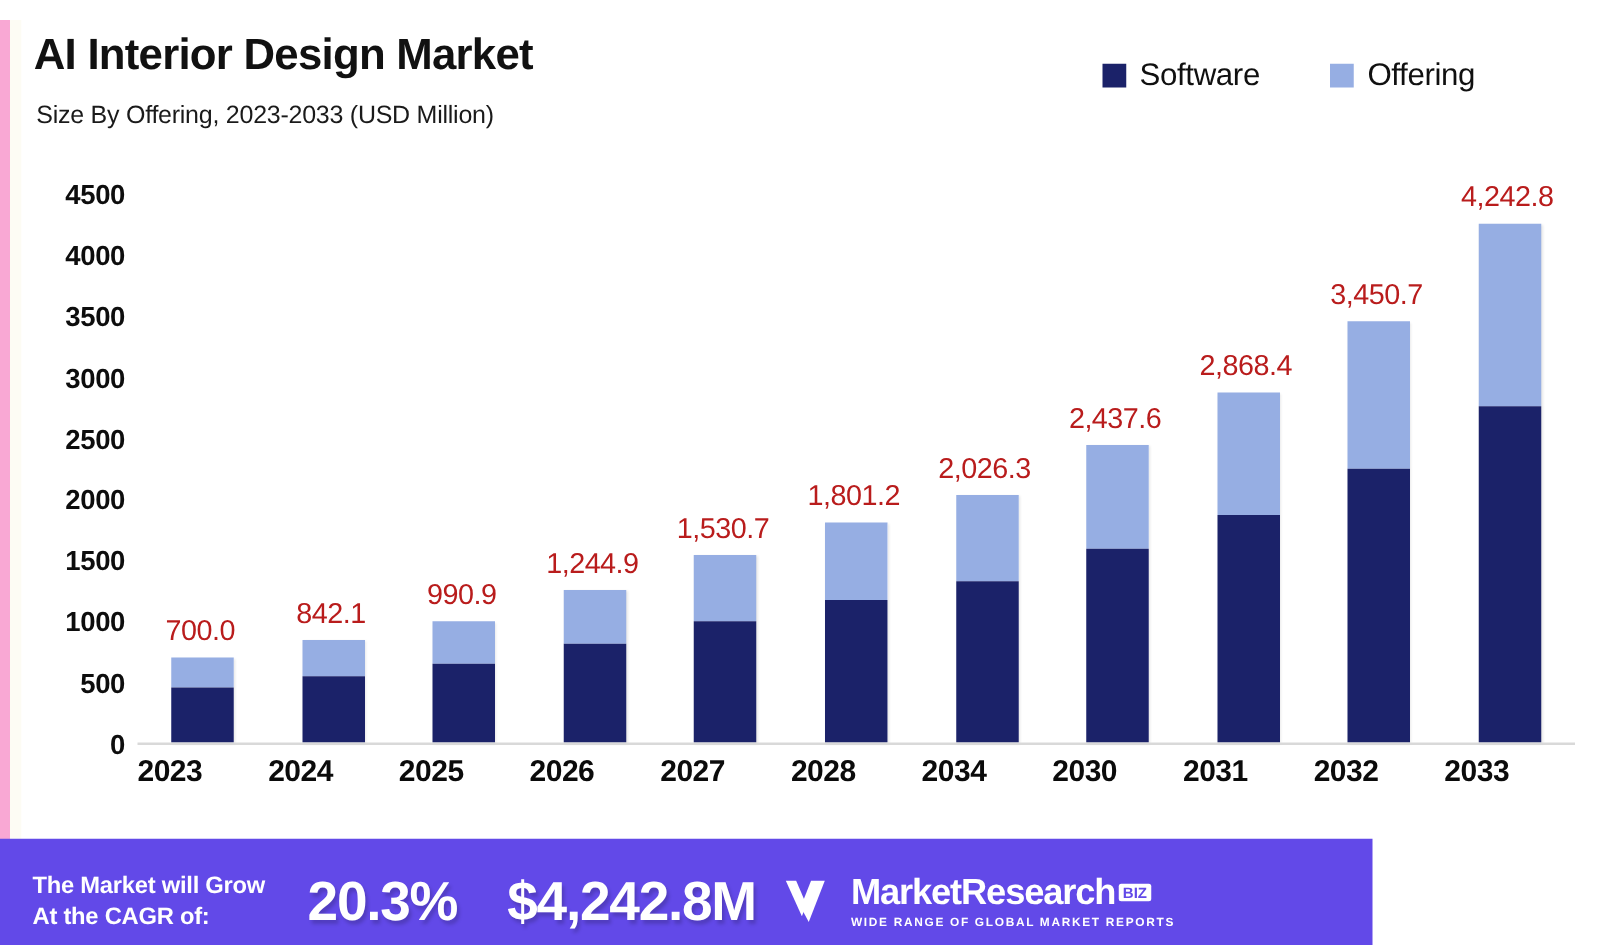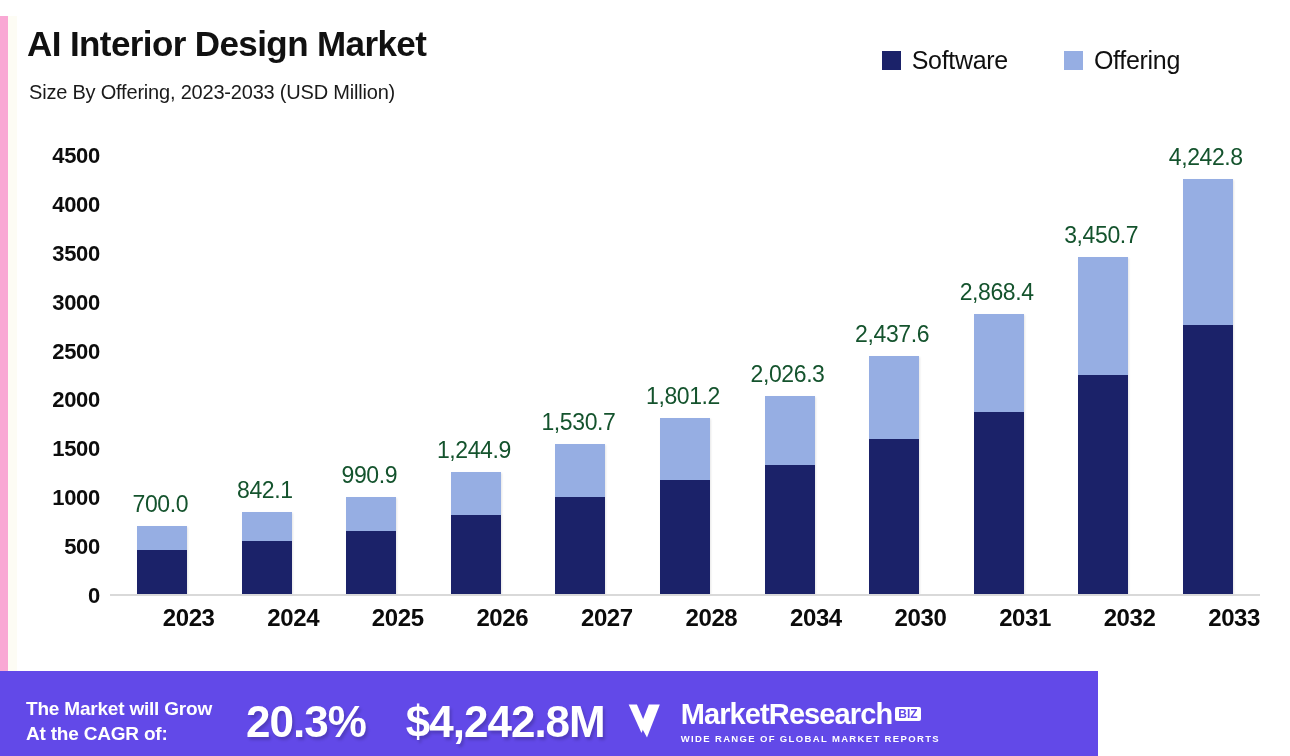--- a/index.html
+++ b/index.html
@@ -76,42 +76,42 @@
   }
   .bar-col {
     position: relative;
     flex: 1 1 0;
     display: flex; flex-direction: column; align-items: center;
     height: 100%;
     justify-content: flex-end;
   }
   .bar-value {
     position: absolute;
-    font-size: 23px; color: #14532d; letter-spacing: -0.4px;
+    font-size: 23px; color: #b91c1c; letter-spacing: -0.4px;
     white-space: nowrap;
     transform: translateY(-100%);
     left: 50%;
     margin-left: -2px;
     translate: -50% 0;
   }
   .bar-stack {
     width: 50px;
     display: flex; flex-direction: column;
     box-shadow: 1px 1px 2px rgba(0,0,0,0.10);
   }
   .seg-services { width: 100%; background: #96aee3; }
   .seg-software { width: 100%; background: #1b2269; }
 
   .x-axis {
     position: absolute;
     left: 92px; right: 28px; top: 448px; height: 48px;
     display: flex; justify-content: space-between;
   }
   .x-tick {
-    flex: 1 1 0; text-align: right;
+    flex: 1 1 0; text-align: left;
     font-size: 24px; font-weight: 700; color: #0b0b0b;
     letter-spacing: -0.4px;
   }
 
   
   .banner {
     position: absolute; left: -8px; bottom: 0;
     width: 1098px; height: 101px;
     background: #6249e8;
     display: flex; align-items: center;

